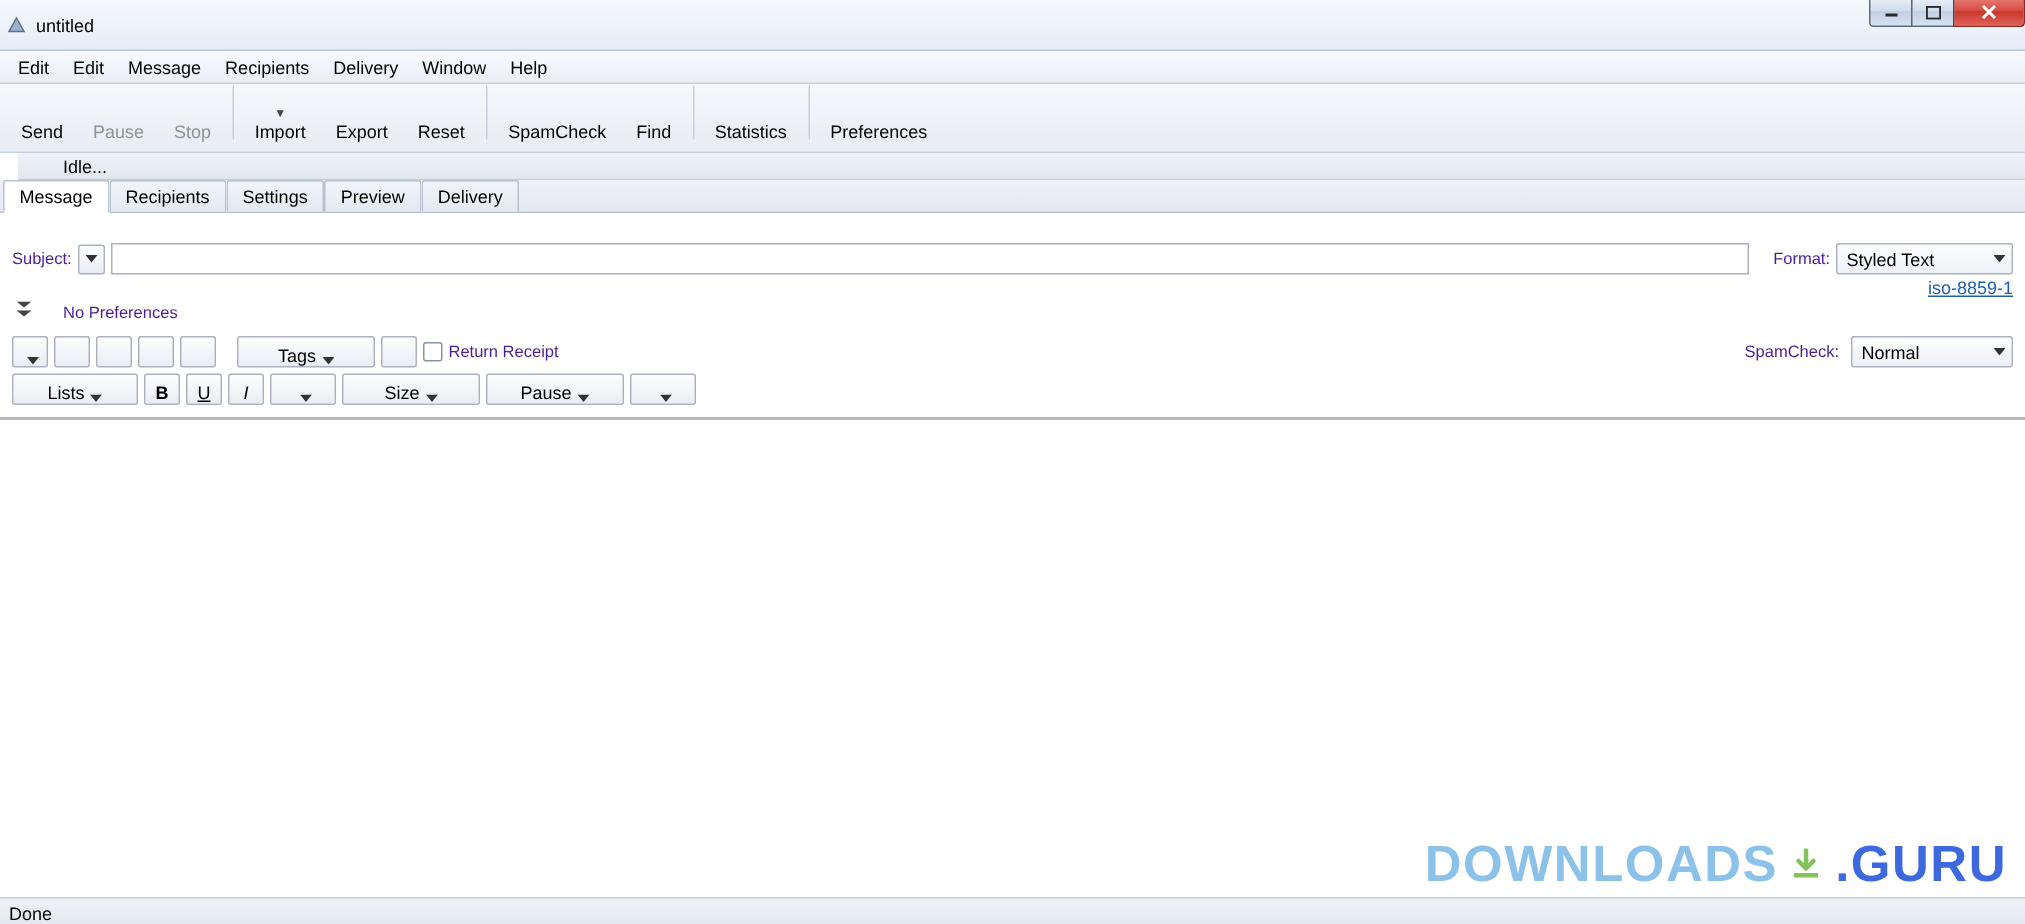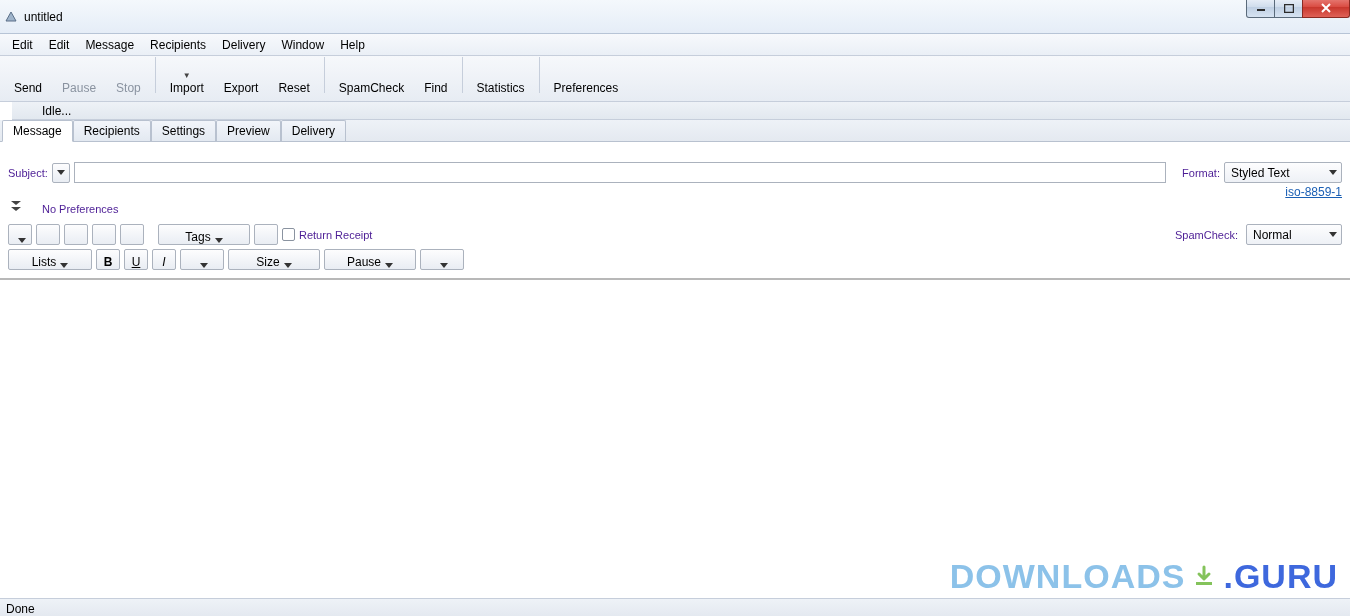--- a/index.html
+++ b/index.html
@@ -217,21 +217,21 @@
             <polygon points="0,0 8,0 4,5" fill="#333"></polygon>
           </svg>
         </span>
     </span>
     <span class="btn-sm icon-only"></span>
     <span class="checkbox"></span>
     <span class="label">Return Receipt</span>
 
     <span style="flex:1"></span>
     <span class="label">SpamCheck:</span>
-    <span class="combo" style="width:96px;">
+    <span class="combo" style="width:108px;">
       <span>Normal</span>
       <span class="arrow">
           <svg viewBox="0 0 8 6">
             <polygon points="0,0 8,0 4,5" fill="#333"></polygon>
           </svg>
         </span>
     </span>
   </div>
 
   <div class="tool-row" style="margin-bottom:8px;">

